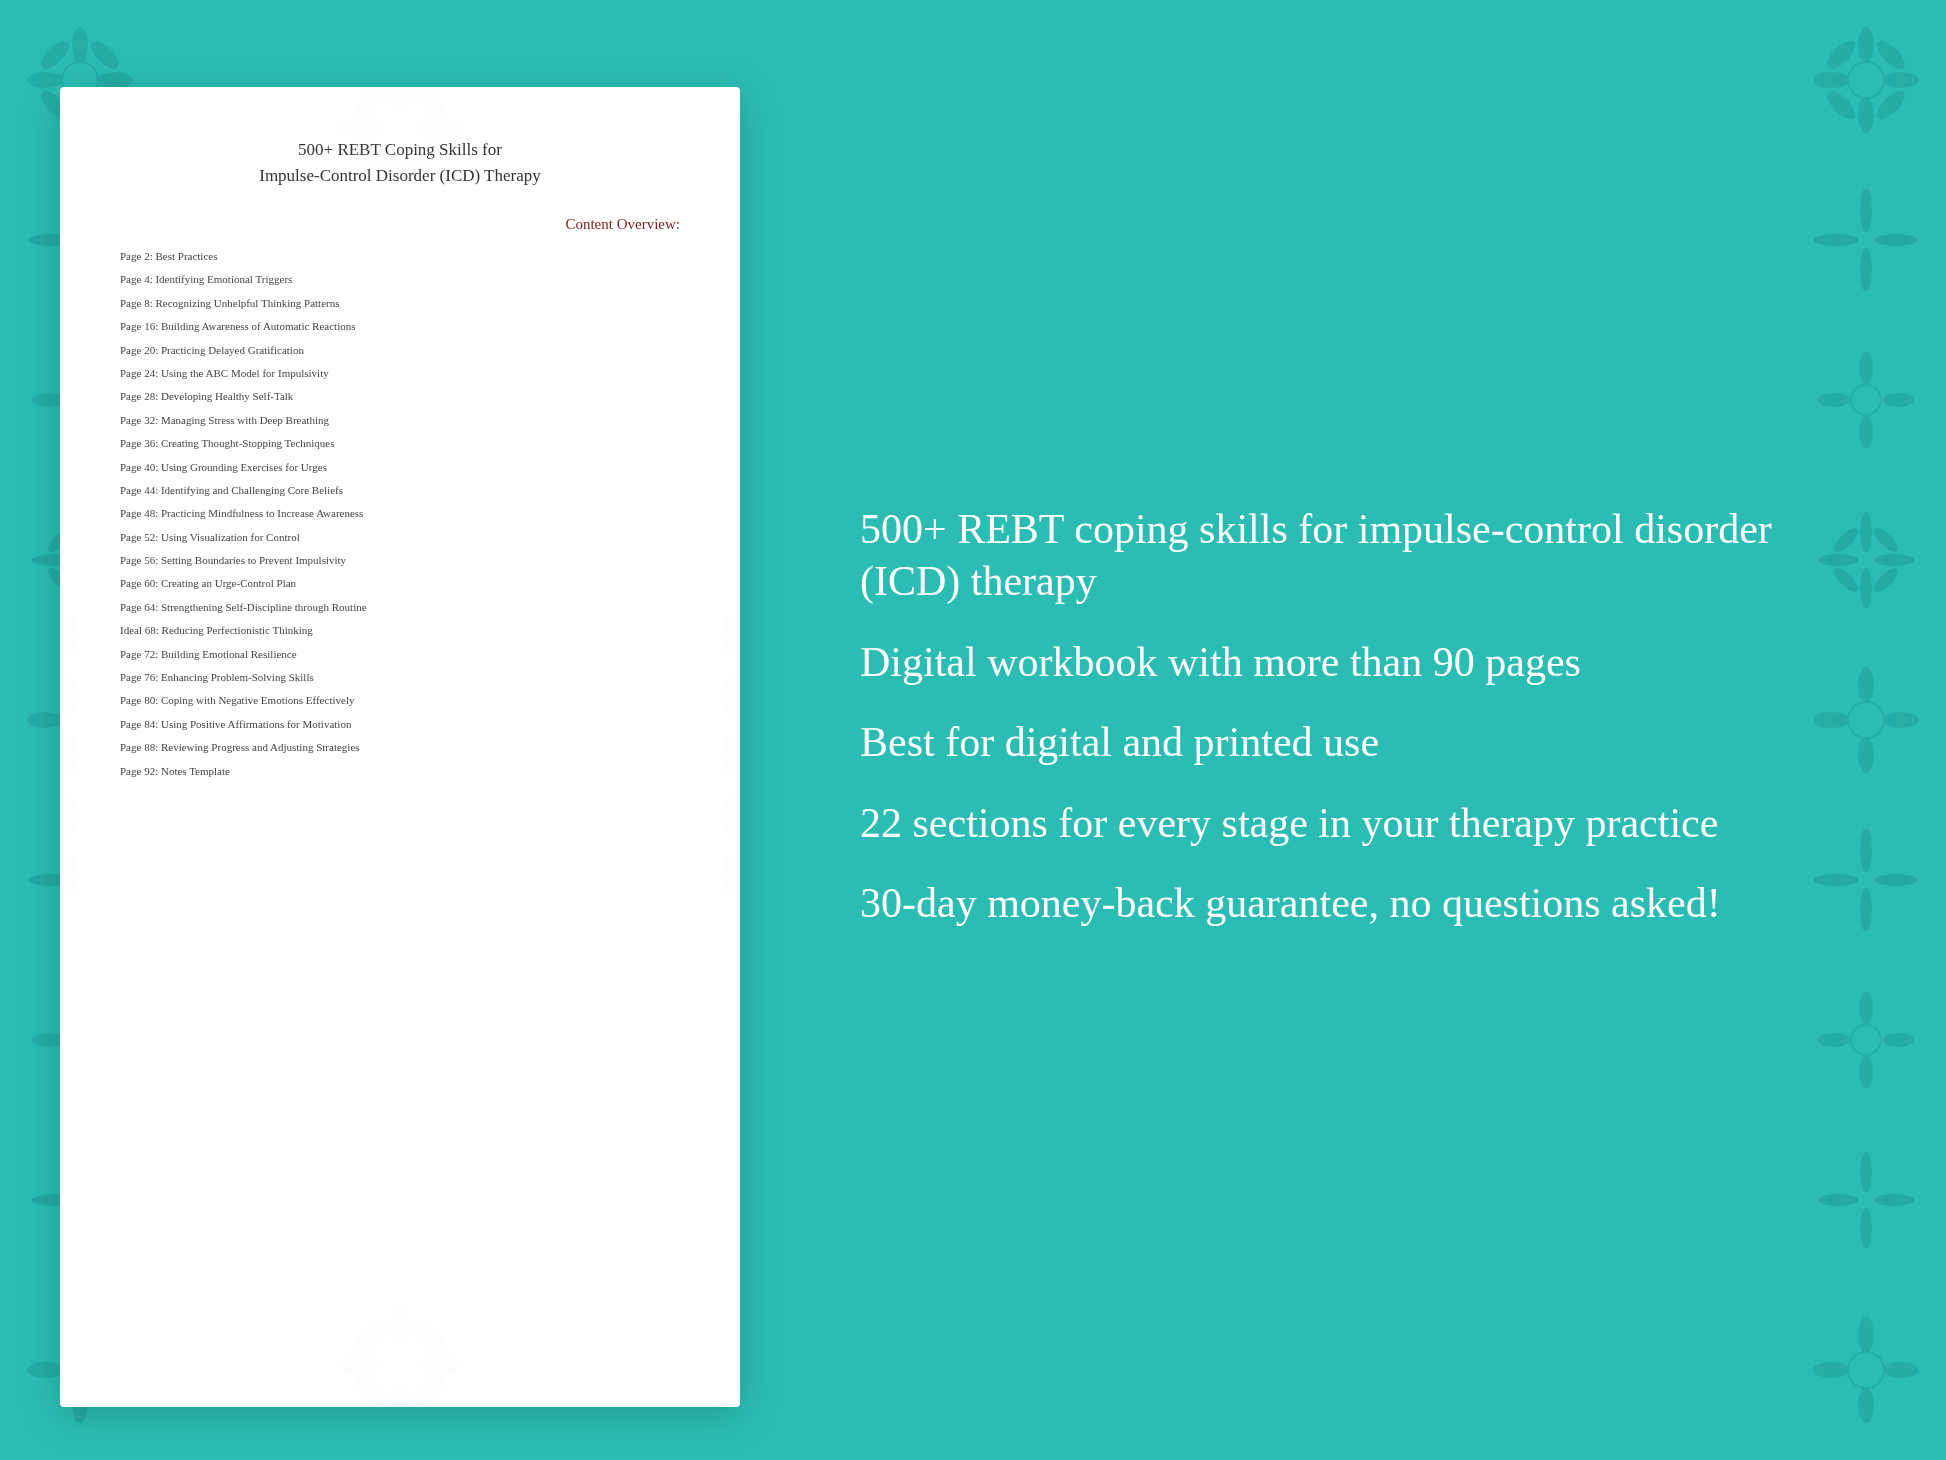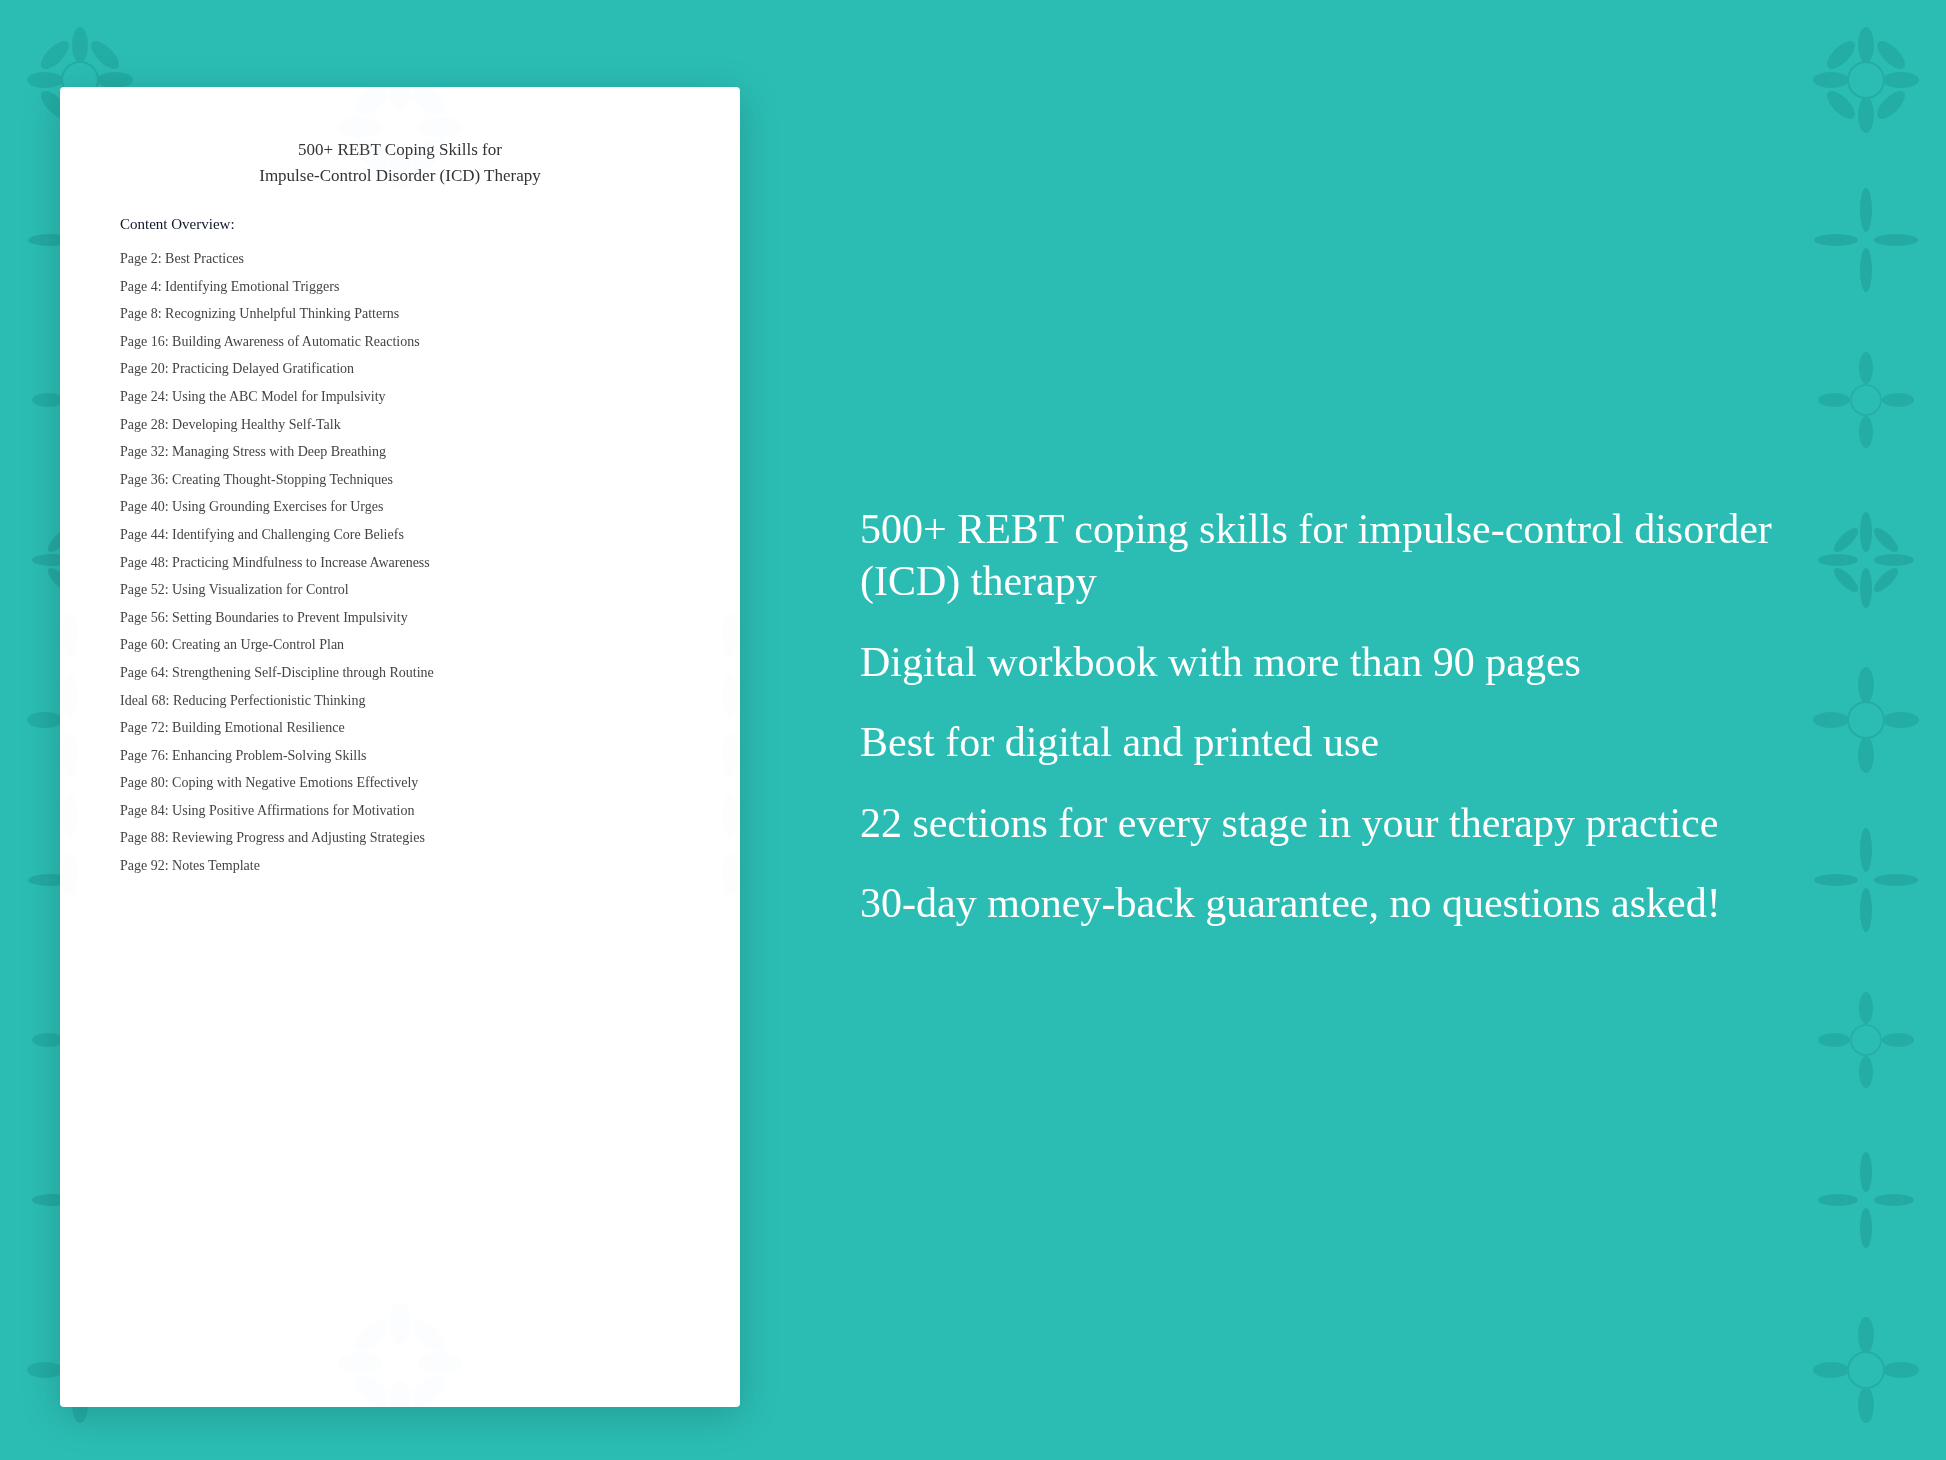--- a/index.html
+++ b/index.html
@@ -83,31 +83,32 @@
       text-align: center;
       font-size: 17px;
       color: #333;
       line-height: 1.5;
       margin-bottom: 28px;
       font-family: 'Georgia', serif;
     }
 
     .doc-content-heading {
       font-size: 15px;
-      color: #0f172a;
+      color: #7f1d1d;
       margin-bottom: 12px;
       font-family: 'Georgia', serif;
+      text-align: right;
     }
 
     .toc-list {
       list-style: none;
     }
 
     .toc-item {
-      font-size: 14px;
+      font-size: 11px;
       color: #444;
       padding: 4px 0;
       font-family: 'Georgia', serif;
       line-height: 1.4;
     }
 
     .toc-item .page-num {
       color: #444;
     }
 

